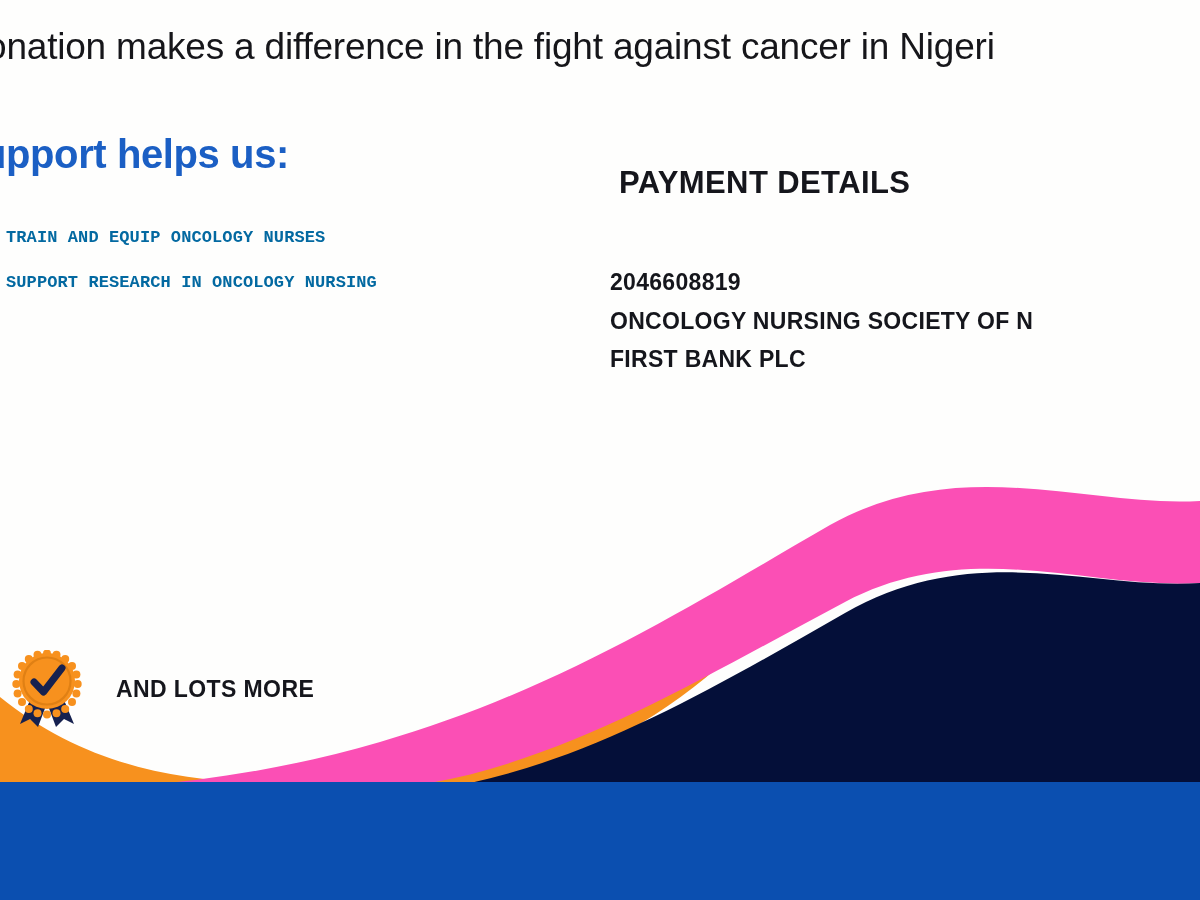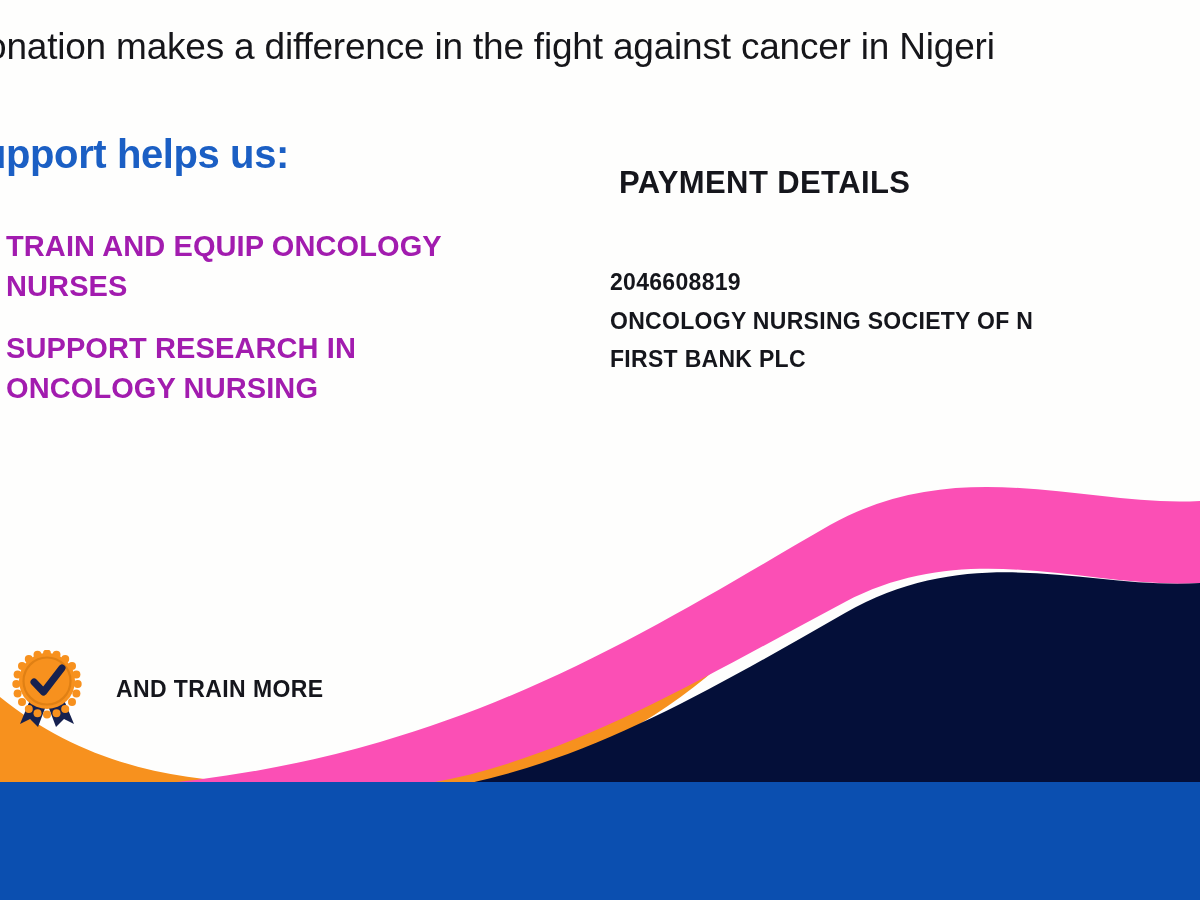--- a/index.html
+++ b/index.html
@@ -90,27 +90,28 @@
     position: absolute;
     left: 6px;
     top: 106px;
     width: 452px;
     list-style: none;
     margin: 0;
     padding: 0;
   }
 
   #benefit-list li {
-    font-size: 29px;
+    font-size: 17px;
     font-weight: 700;
     line-height: 1.38;
     letter-spacing: 0.1px;
-    color: #a21caf;
+    color: #0369a1;
     margin-bottom: 22px;
     text-transform: uppercase;
+    font-family: Liberation Mono, monospace;
   }
 
   
   #badge-row {
     position: absolute;
     left: 10px;
     top: 650px;
     display: flex;
     align-items: center;
     gap: 32px;
@@ -231,21 +232,21 @@
           <circle cx="7.6" cy="24.5" r="4"></circle>
           <circle cx="12" cy="15.9" r="4"></circle>
           <circle cx="18.8" cy="9.1" r="4"></circle>
           <circle cx="27.5" cy="4.8" r="4"></circle>
         </g>
 
         <circle cx="37" cy="31" r="23.5" fill="none" stroke="#e08014" stroke-width="2.2"></circle>
 
         <path fill="none" stroke="#16214f" stroke-width="7" stroke-linecap="round" stroke-linejoin="round" d="M24,32 L33.5,42 L52,18"></path>
       </svg>
-      <div id="badge-label">AND TRAIN MORE</div>
+      <div id="badge-label">AND LOTS MORE</div>
     </div>
 
     <div id="payment-col">
       <div id="payment-title">PAYMENT DETAILS</div>
       <div id="payment-lines">
         <div>2046608819</div>
         <div>ONCOLOGY NURSING SOCIETY OF N</div>
         <div>FIRST BANK PLC</div>
       </div>
     </div>

